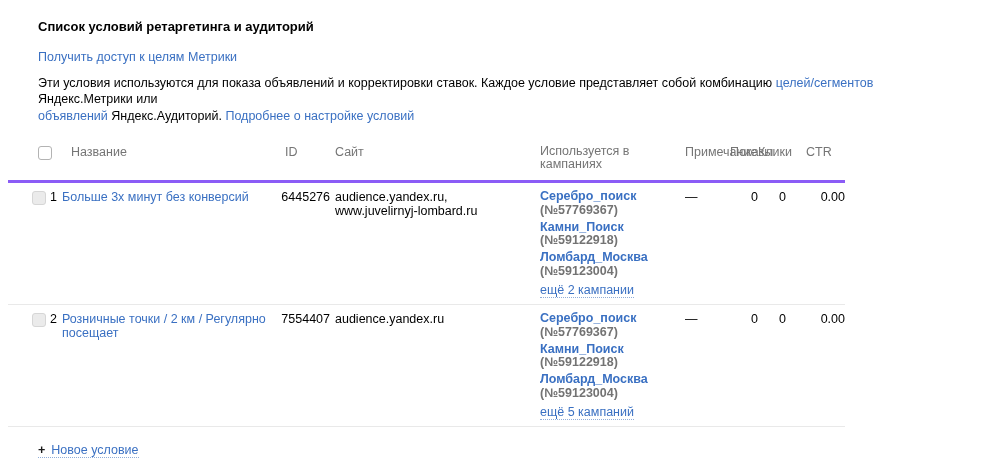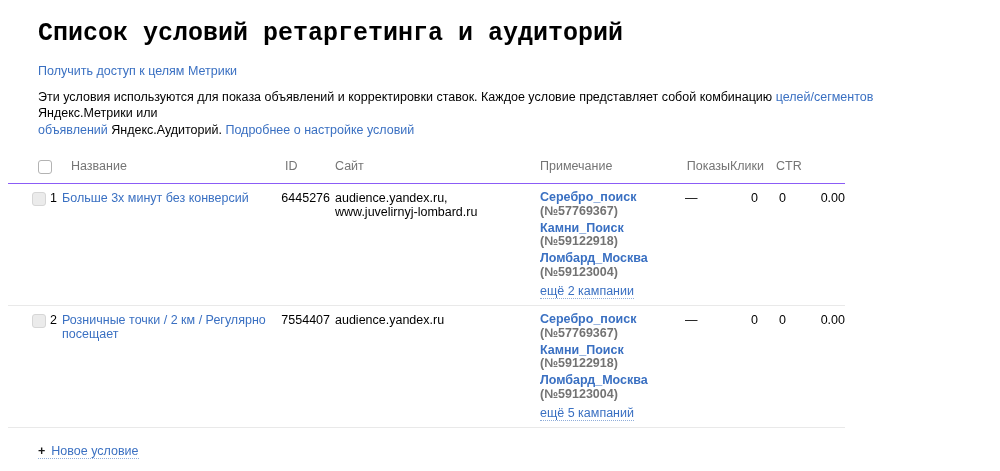--- a/index.html
+++ b/index.html
@@ -5,34 +5,34 @@
   html,body { margin:0; padding:0; }
   body {
     width:1000px; height:471px; background:#fff;
     font-family:"Liberation Sans","DejaVu Sans",sans-serif;
     font-size:12.5px; color:#000; overflow:hidden;
   }
   .page { position:relative; width:1000px; height:471px; }
 
   
   .top { margin:20px 40px 0 38px; }
-  .page-title { font-size:25px; font-weight:bold; line-height:1.15; margin:0; color:#000;font-family:Liberation Mono, monospace; }
+  .page-title { font-size:13px; font-weight:bold; line-height:1.15; margin:0; color:#000; }
   a.link { color:#3a70c2; text-decoration:none; cursor:pointer; }
   a.link-dotted { color:#3a70c2; text-decoration:none; border-bottom:1px dotted #8fadd9; cursor:pointer; }
   .metrika-link { display:inline-block; margin-top:15px; }
   .intro { margin-top:11px; line-height:16.5px; max-width:910px; }
 
   
   .rtable { margin:13px 0 0 8px; width:837px; }
   .thead, .trow {
     display:grid;
     grid-template-columns:40px 14px 208px 60px 210px 145px 45px 28px 30px 57px;
     align-items:start;
   }
-  .thead { color:#757575; padding:8px 0 9px 0; border-bottom:1px solid #8b5cf6; }
+  .thead { color:#757575; padding:8px 0 9px 0; border-bottom:3px solid #8b5cf6; }
   .trow  { padding:7px 0 6px 0; border-bottom:1px solid #e9e9e9; }
 
   .c-check { padding-left:24px; }
   .thead .c-check { padding-left:30px; }
   .c-num  { text-align:right; padding-right:5px; }
   .thead .c-name { padding-left:9px; }
   .c-id   { text-align:right; }
   .thead .c-id { text-align:left; padding-left:15px; }
   .c-site { padding-left:5px; padding-right:8px; }
   .c-imp, .c-clicks, .c-ctr { text-align:right; }
@@ -70,20 +70,21 @@
   </div>
 
   <div class="rtable">
 
     <div class="thead">
       <div class="c-check"><span class="checkbox"></span></div>
       <div class="c-num"></div>
       <div class="c-name">Название</div>
       <div class="c-id">ID</div>
       <div class="c-site">Сайт</div>
+      <div class="c-camp">Используется в кампаниях</div>
       <div class="c-note">Примечание</div>
       <div class="c-imp">Показы</div>
       <div class="c-clicks">Клики</div>
       <div class="c-ctr">CTR</div>
     </div>
 
     <div class="trow">
       <div class="c-check"><span class="checkbox row-cb"></span></div>
       <div class="c-num">1</div>
       <div class="c-name"><a class="link">Больше 3х минут без конверсий</a></div>

